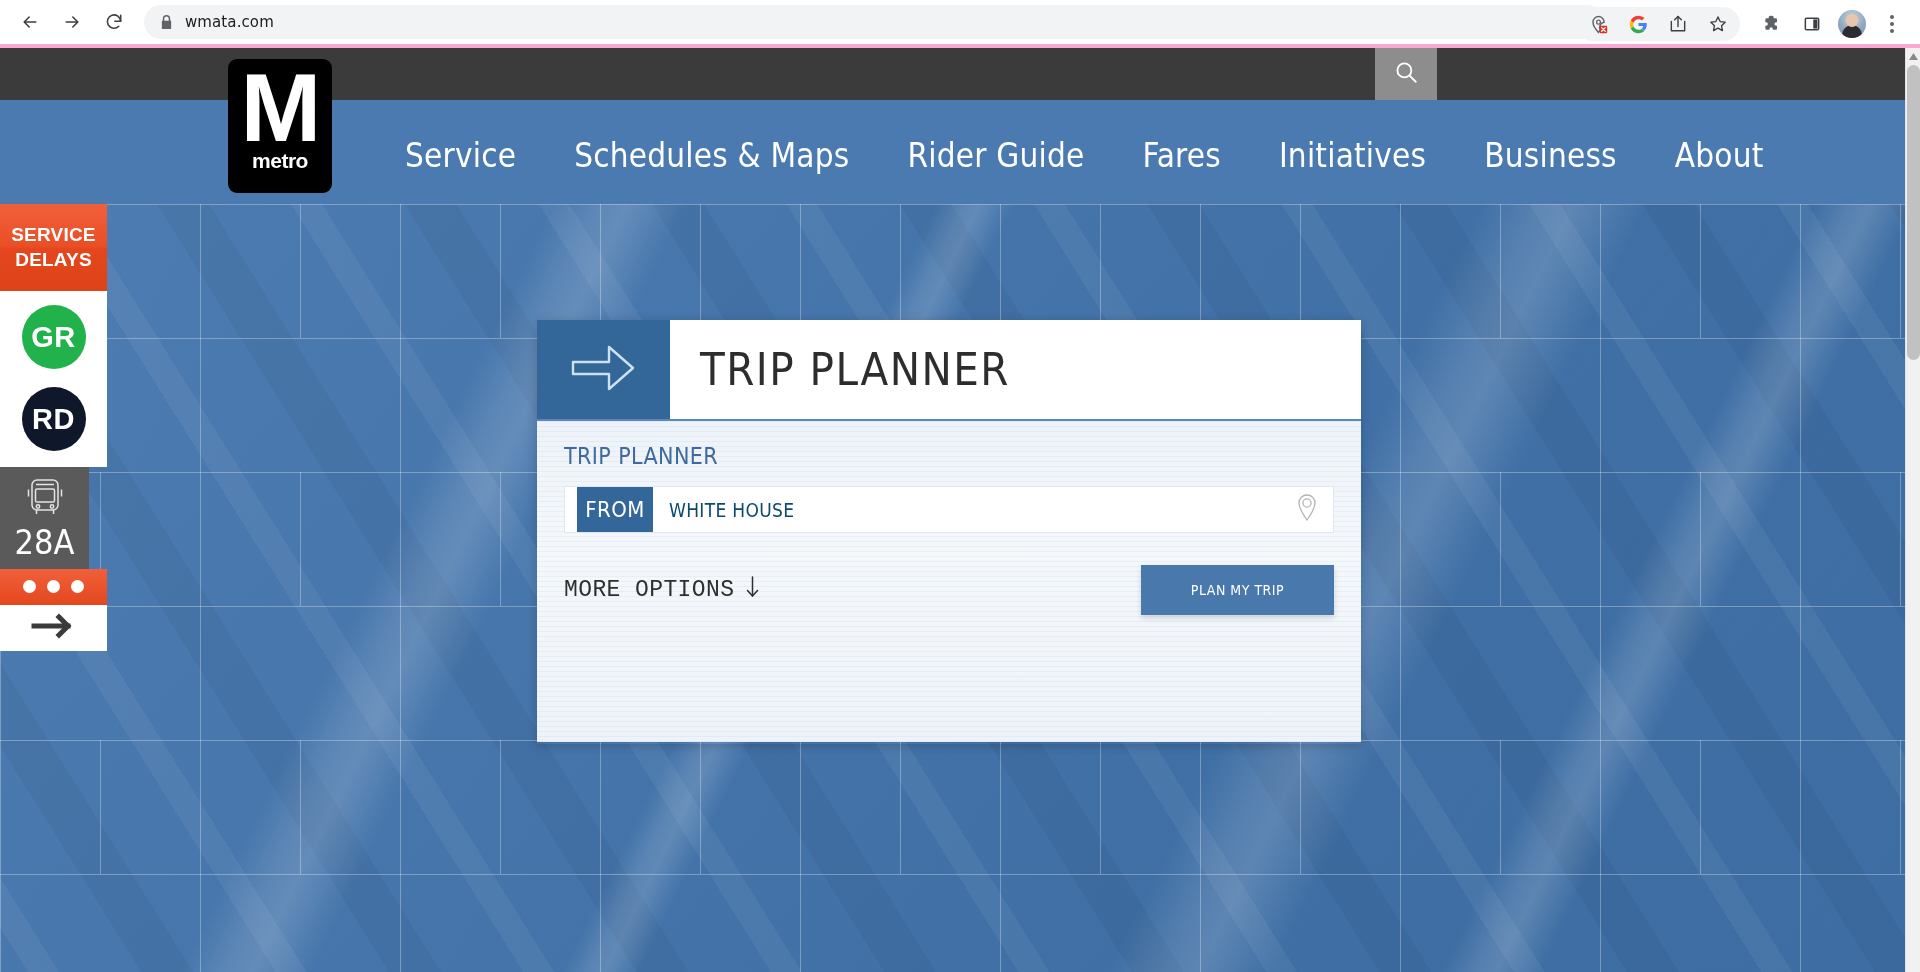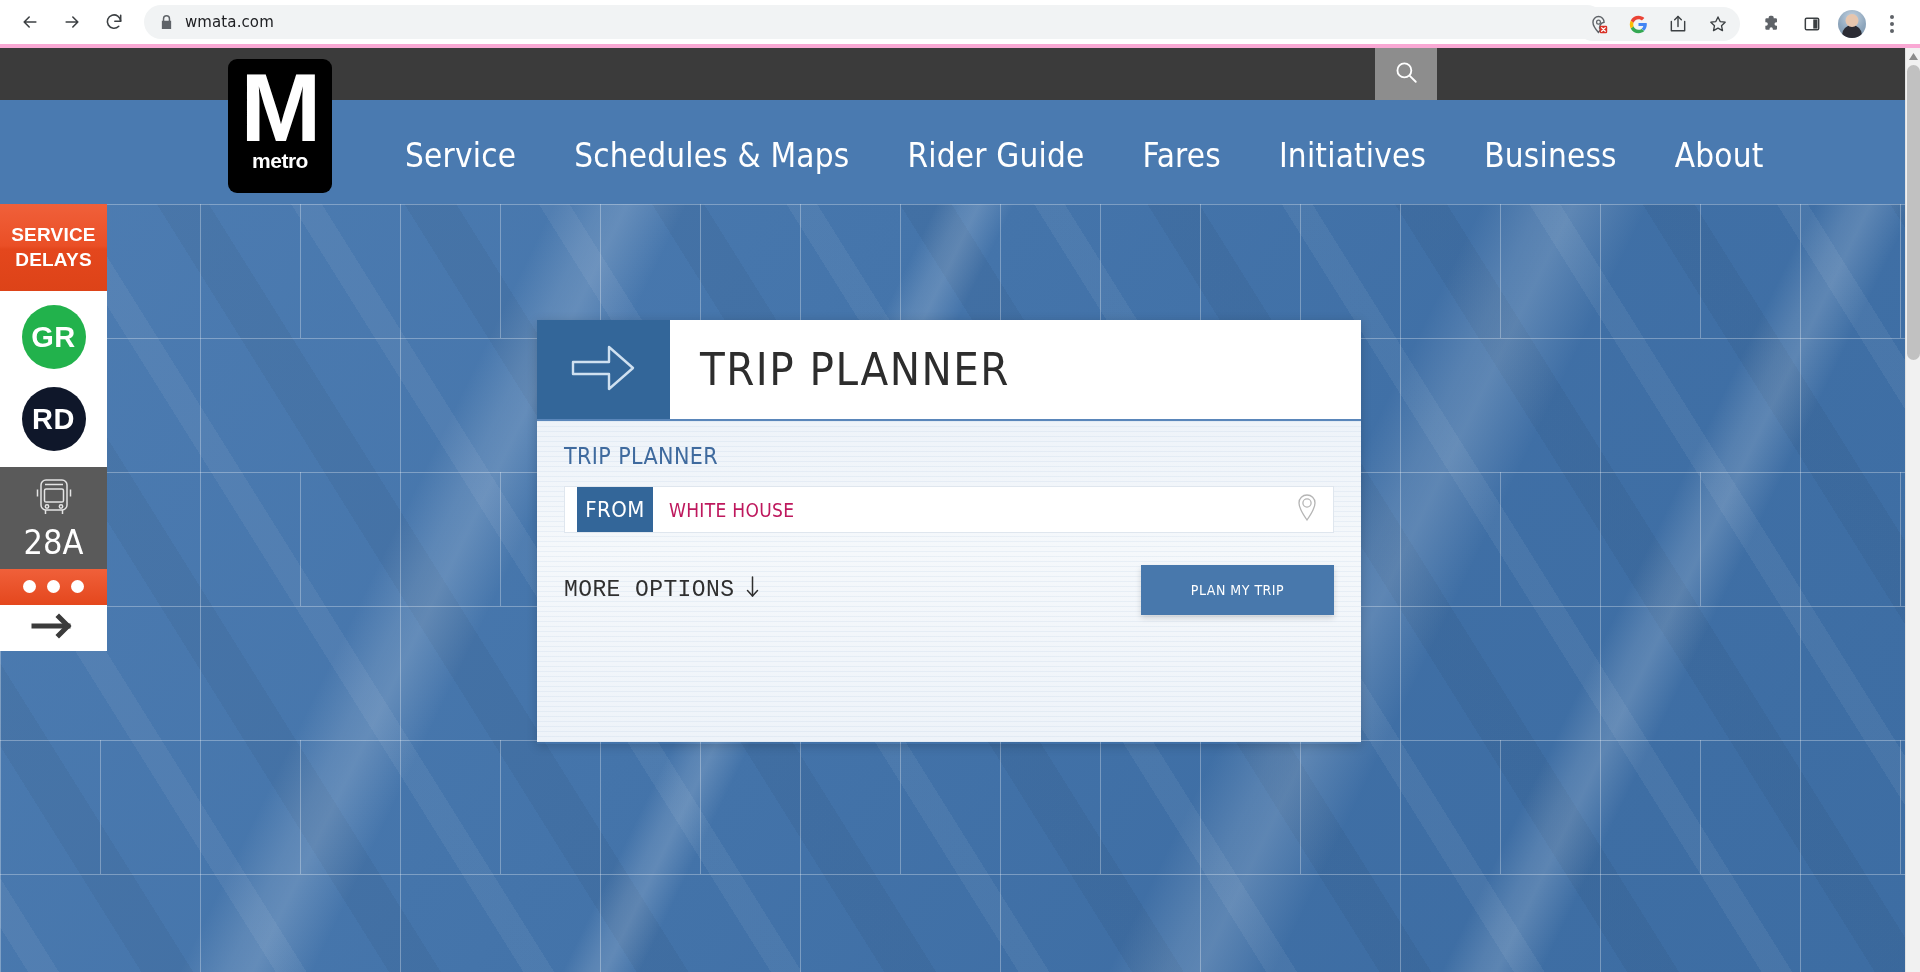--- a/index.html
+++ b/index.html
@@ -229,21 +229,21 @@
   }
   .line-circle {
     width: 64px; height: 64px; border-radius: 50%;
     display: flex; align-items: center; justify-content: center;
     color: #ffffff; font-size: 29px; font-weight: 700;
     letter-spacing: .5px;
   }
   .line-gr { background: #22b24c; }
   .line-rd { background: #0f172a; }
   .alert-bus {
-    width: 107px; background: #5a5a5a;
+    width: 89px; background: #5a5a5a;
     padding: 10px 12px 8px;
     display: flex; flex-direction: column; align-items: center;
   }
   .bus-num {
     color: #ffffff; font-size: 34px; font-weight: 400;
     line-height: 1.05; margin-top: 2px;
     font-family: "DejaVu Sans Condensed", "Liberation Sans Narrow", "Liberation Sans", sans-serif;
   }
   .alert-dots {
     width: 107px; height: 36px;
@@ -305,21 +305,21 @@
     width: 76px; background: #336699;
     color: #ffffff; font-size: 22px;
     display: flex; align-items: center; justify-content: center;
     letter-spacing: .4px;
     font-family: "DejaVu Sans Condensed", "Liberation Sans Narrow", "Liberation Sans", sans-serif;
     margin-left: 12px;
   }
   .field-value {
     flex: 1; display: flex; align-items: center;
     padding-left: 16px;
-    font-size: 19px; color: #be185d;
+    font-size: 19px; color: #0c4a6e;
     letter-spacing: .3px;
     font-family: "DejaVu Sans Condensed", "Liberation Sans Narrow", "Liberation Sans", sans-serif;
   }
   .field-pin {
     width: 52px; display: flex; align-items: center; justify-content: center;
   }
   .tp-footer {
     display: flex; align-items: center; justify-content: space-between;
     margin-top: 32px;
   }

